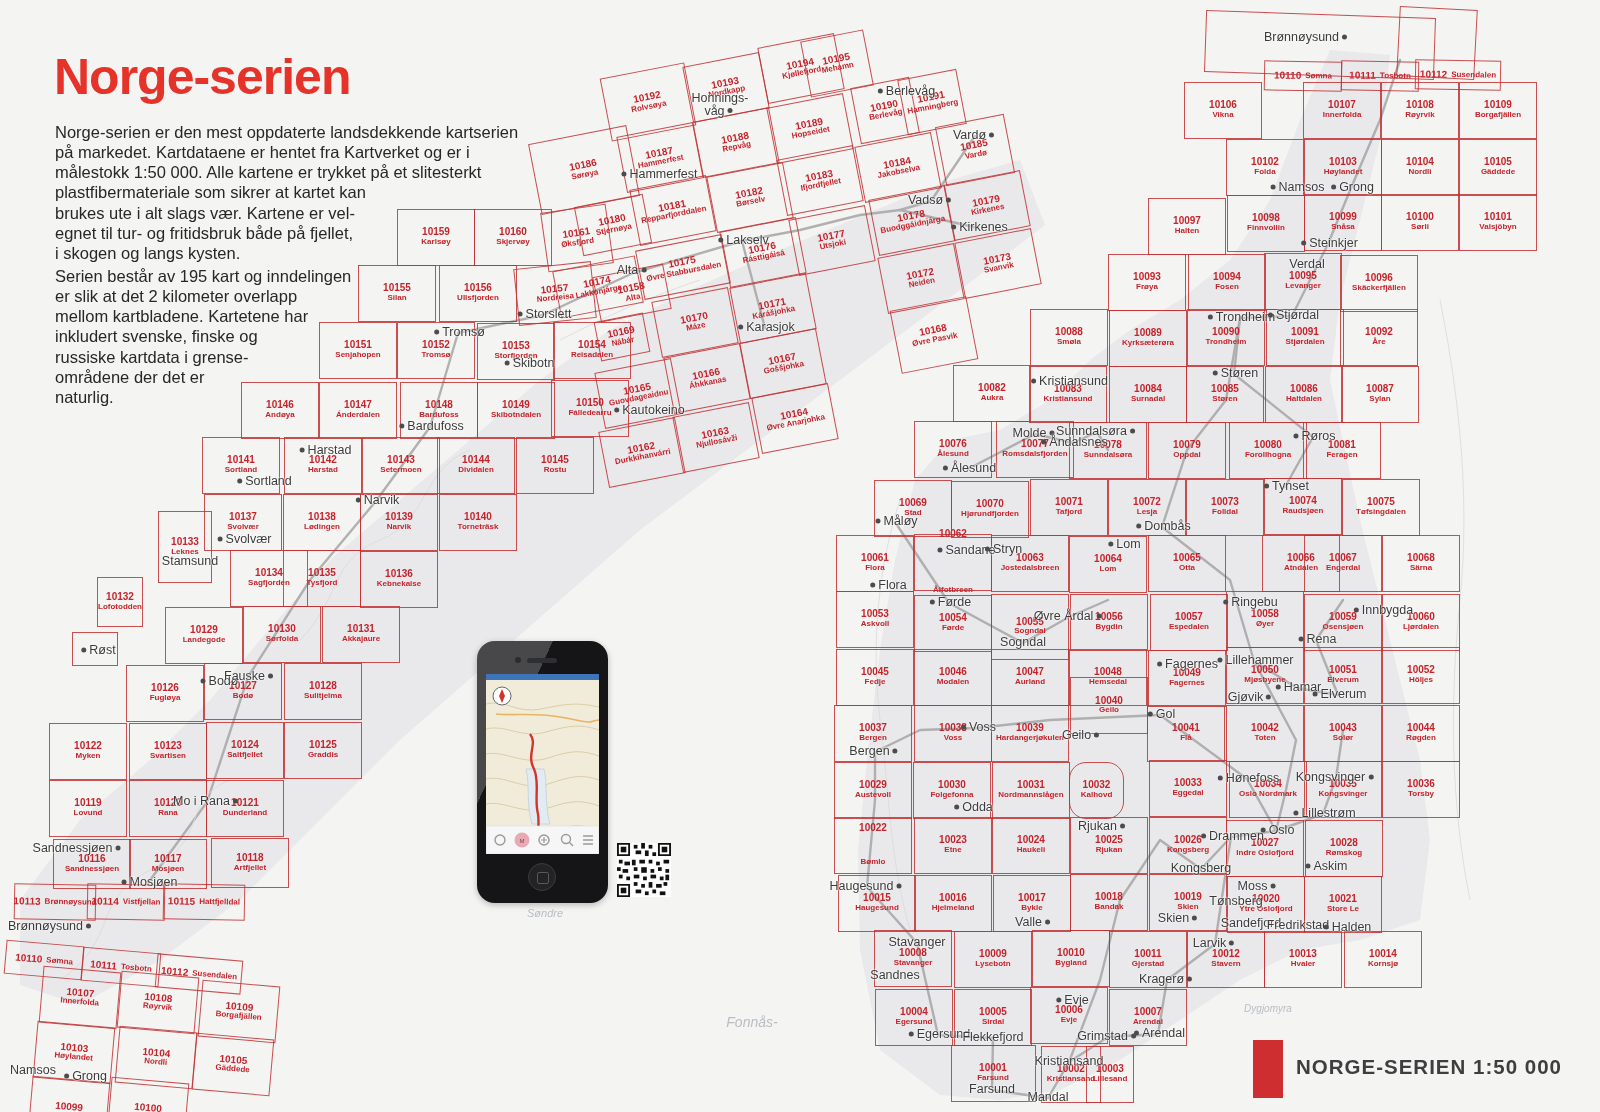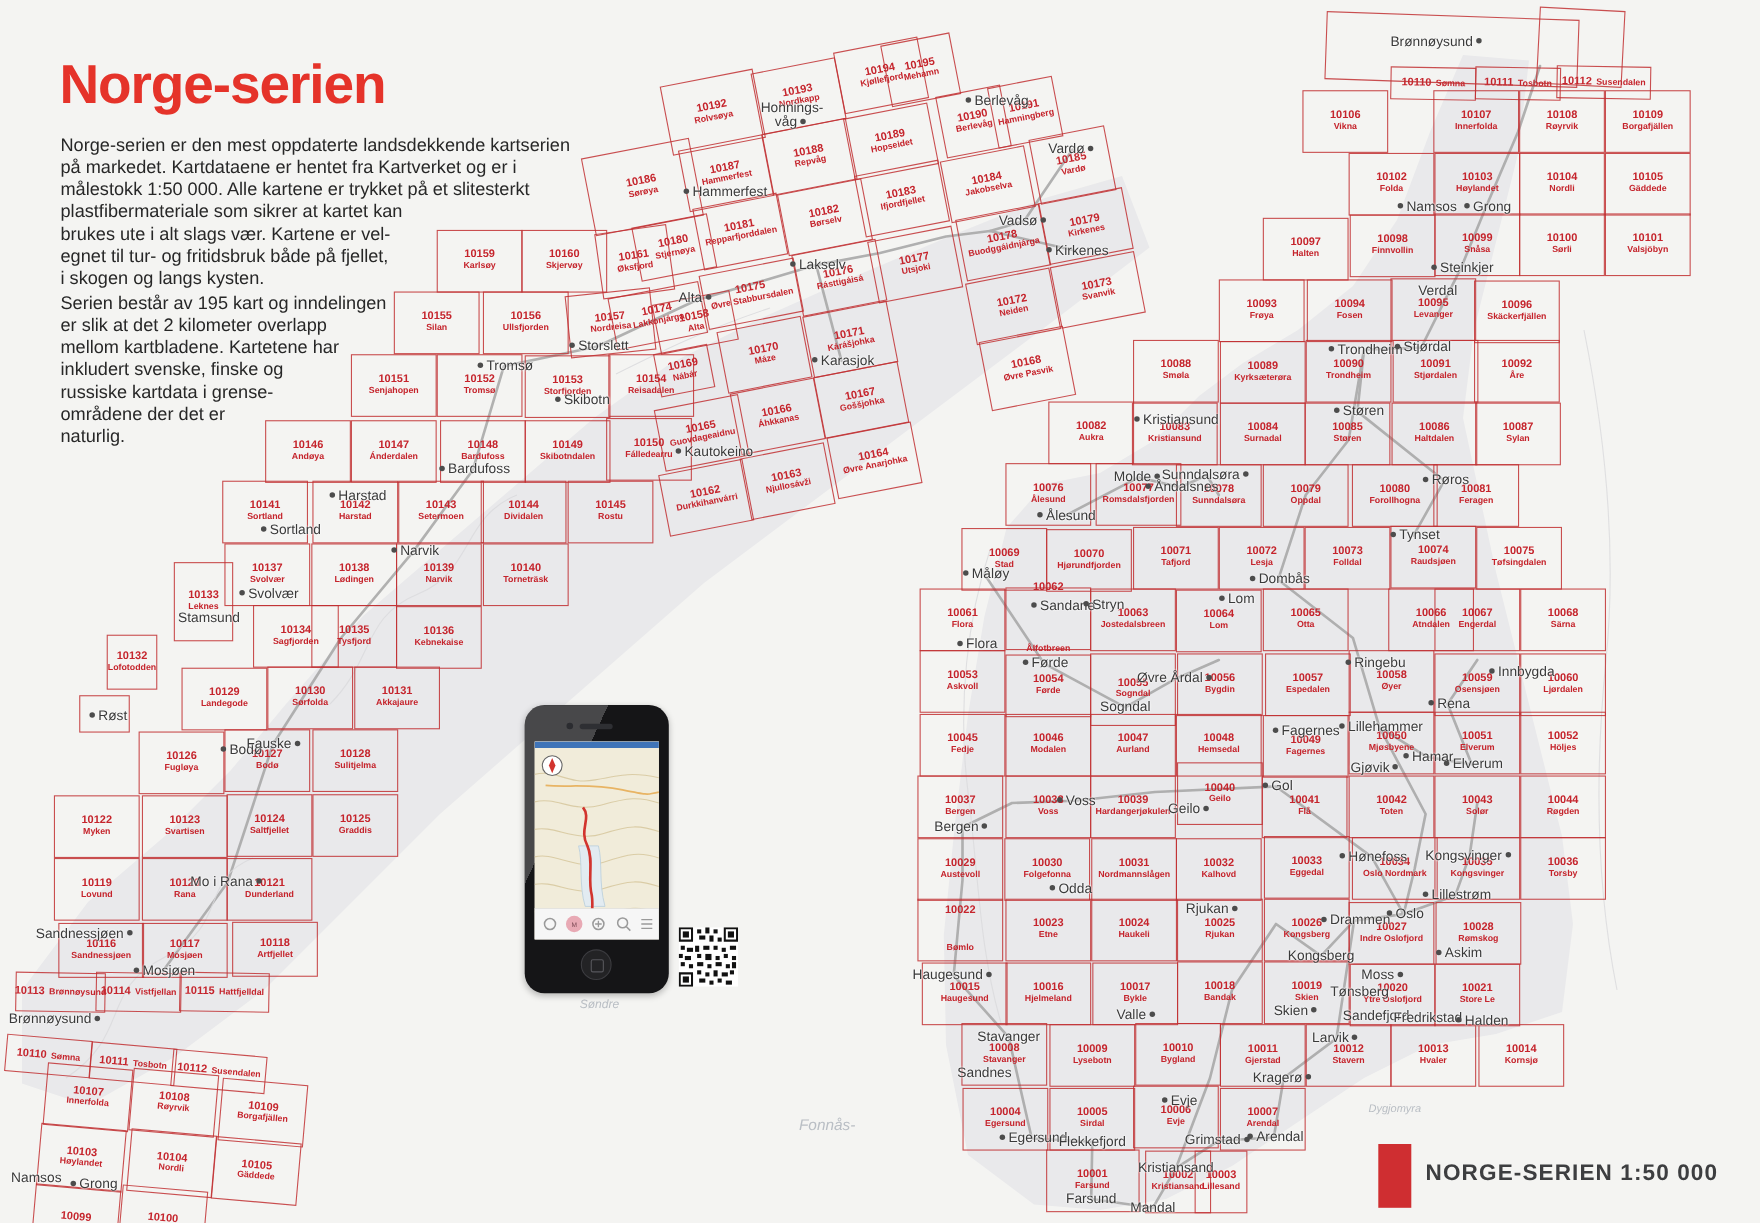--- a/index.html
+++ b/index.html
@@ -211,21 +211,21 @@
         <div class="nm">Austevoll</div>
       </div>
       <div class="sheet" style="left: 913px; top: 761.5px; width: 78px; height: 57px; transform: rotate(0deg);">
         <div class="num">10030</div>
         <div class="nm">Folgefonna</div>
       </div>
       <div class="sheet" style="left: 992px; top: 761.5px; width: 78px; height: 57px; transform: rotate(0deg);">
         <div class="num">10031</div>
         <div class="nm">Nordmannslågen</div>
       </div>
-      <div class="sheet" style="left: 1069px; top: 761.5px; width: 78px; height: 57px; transform: rotate(0deg);">
+      <div class="sheet" style="left: 1069px; top: 761.5px; width: 55px; height: 57px; transform: rotate(0deg); border-radius: 17px;">
         <div class="num">10032</div>
         <div class="nm">Kalhovd</div>
       </div>
       <div class="sheet" style="left: 1149px; top: 759.5px; width: 78px; height: 57px; transform: rotate(0deg);">
         <div class="num">10033</div>
         <div class="nm">Eggedal</div>
       </div>
       <div class="sheet" style="left: 1229px; top: 760.5px; width: 78px; height: 57px; transform: rotate(0deg);">
         <div class="num">10034</div>
         <div class="nm">Oslo Nordmark</div>
@@ -243,21 +243,21 @@
         <div class="nm">Bergen</div>
       </div>
       <div class="sheet" style="left: 914px; top: 704.5px; width: 78px; height: 57px; transform: rotate(0deg);">
         <div class="num">10038</div>
         <div class="nm">Voss</div>
       </div>
       <div class="sheet" style="left: 991px; top: 704.5px; width: 78px; height: 57px; transform: rotate(0deg);">
         <div class="num">10039</div>
         <div class="nm">Hardangerjøkulen</div>
       </div>
-      <div class="sheet" style="left: 1070px; top: 693px; width: 78px; height: 57px; transform: rotate(0deg);">
+      <div class="sheet" style="left: 1070px; top: 677px; width: 78px; height: 57px; transform: rotate(0deg);">
         <div class="num">10040</div>
         <div class="nm">Geilo</div>
       </div>
       <div class="sheet" style="left: 1147px; top: 704.5px; width: 78px; height: 57px; transform: rotate(0deg);">
         <div class="num">10041</div>
         <div class="nm">Flå</div>
       </div>
       <div class="sheet" style="left: 1226px; top: 704.5px; width: 78px; height: 57px; transform: rotate(0deg);">
         <div class="num">10042</div>
         <div class="nm">Toten</div>

